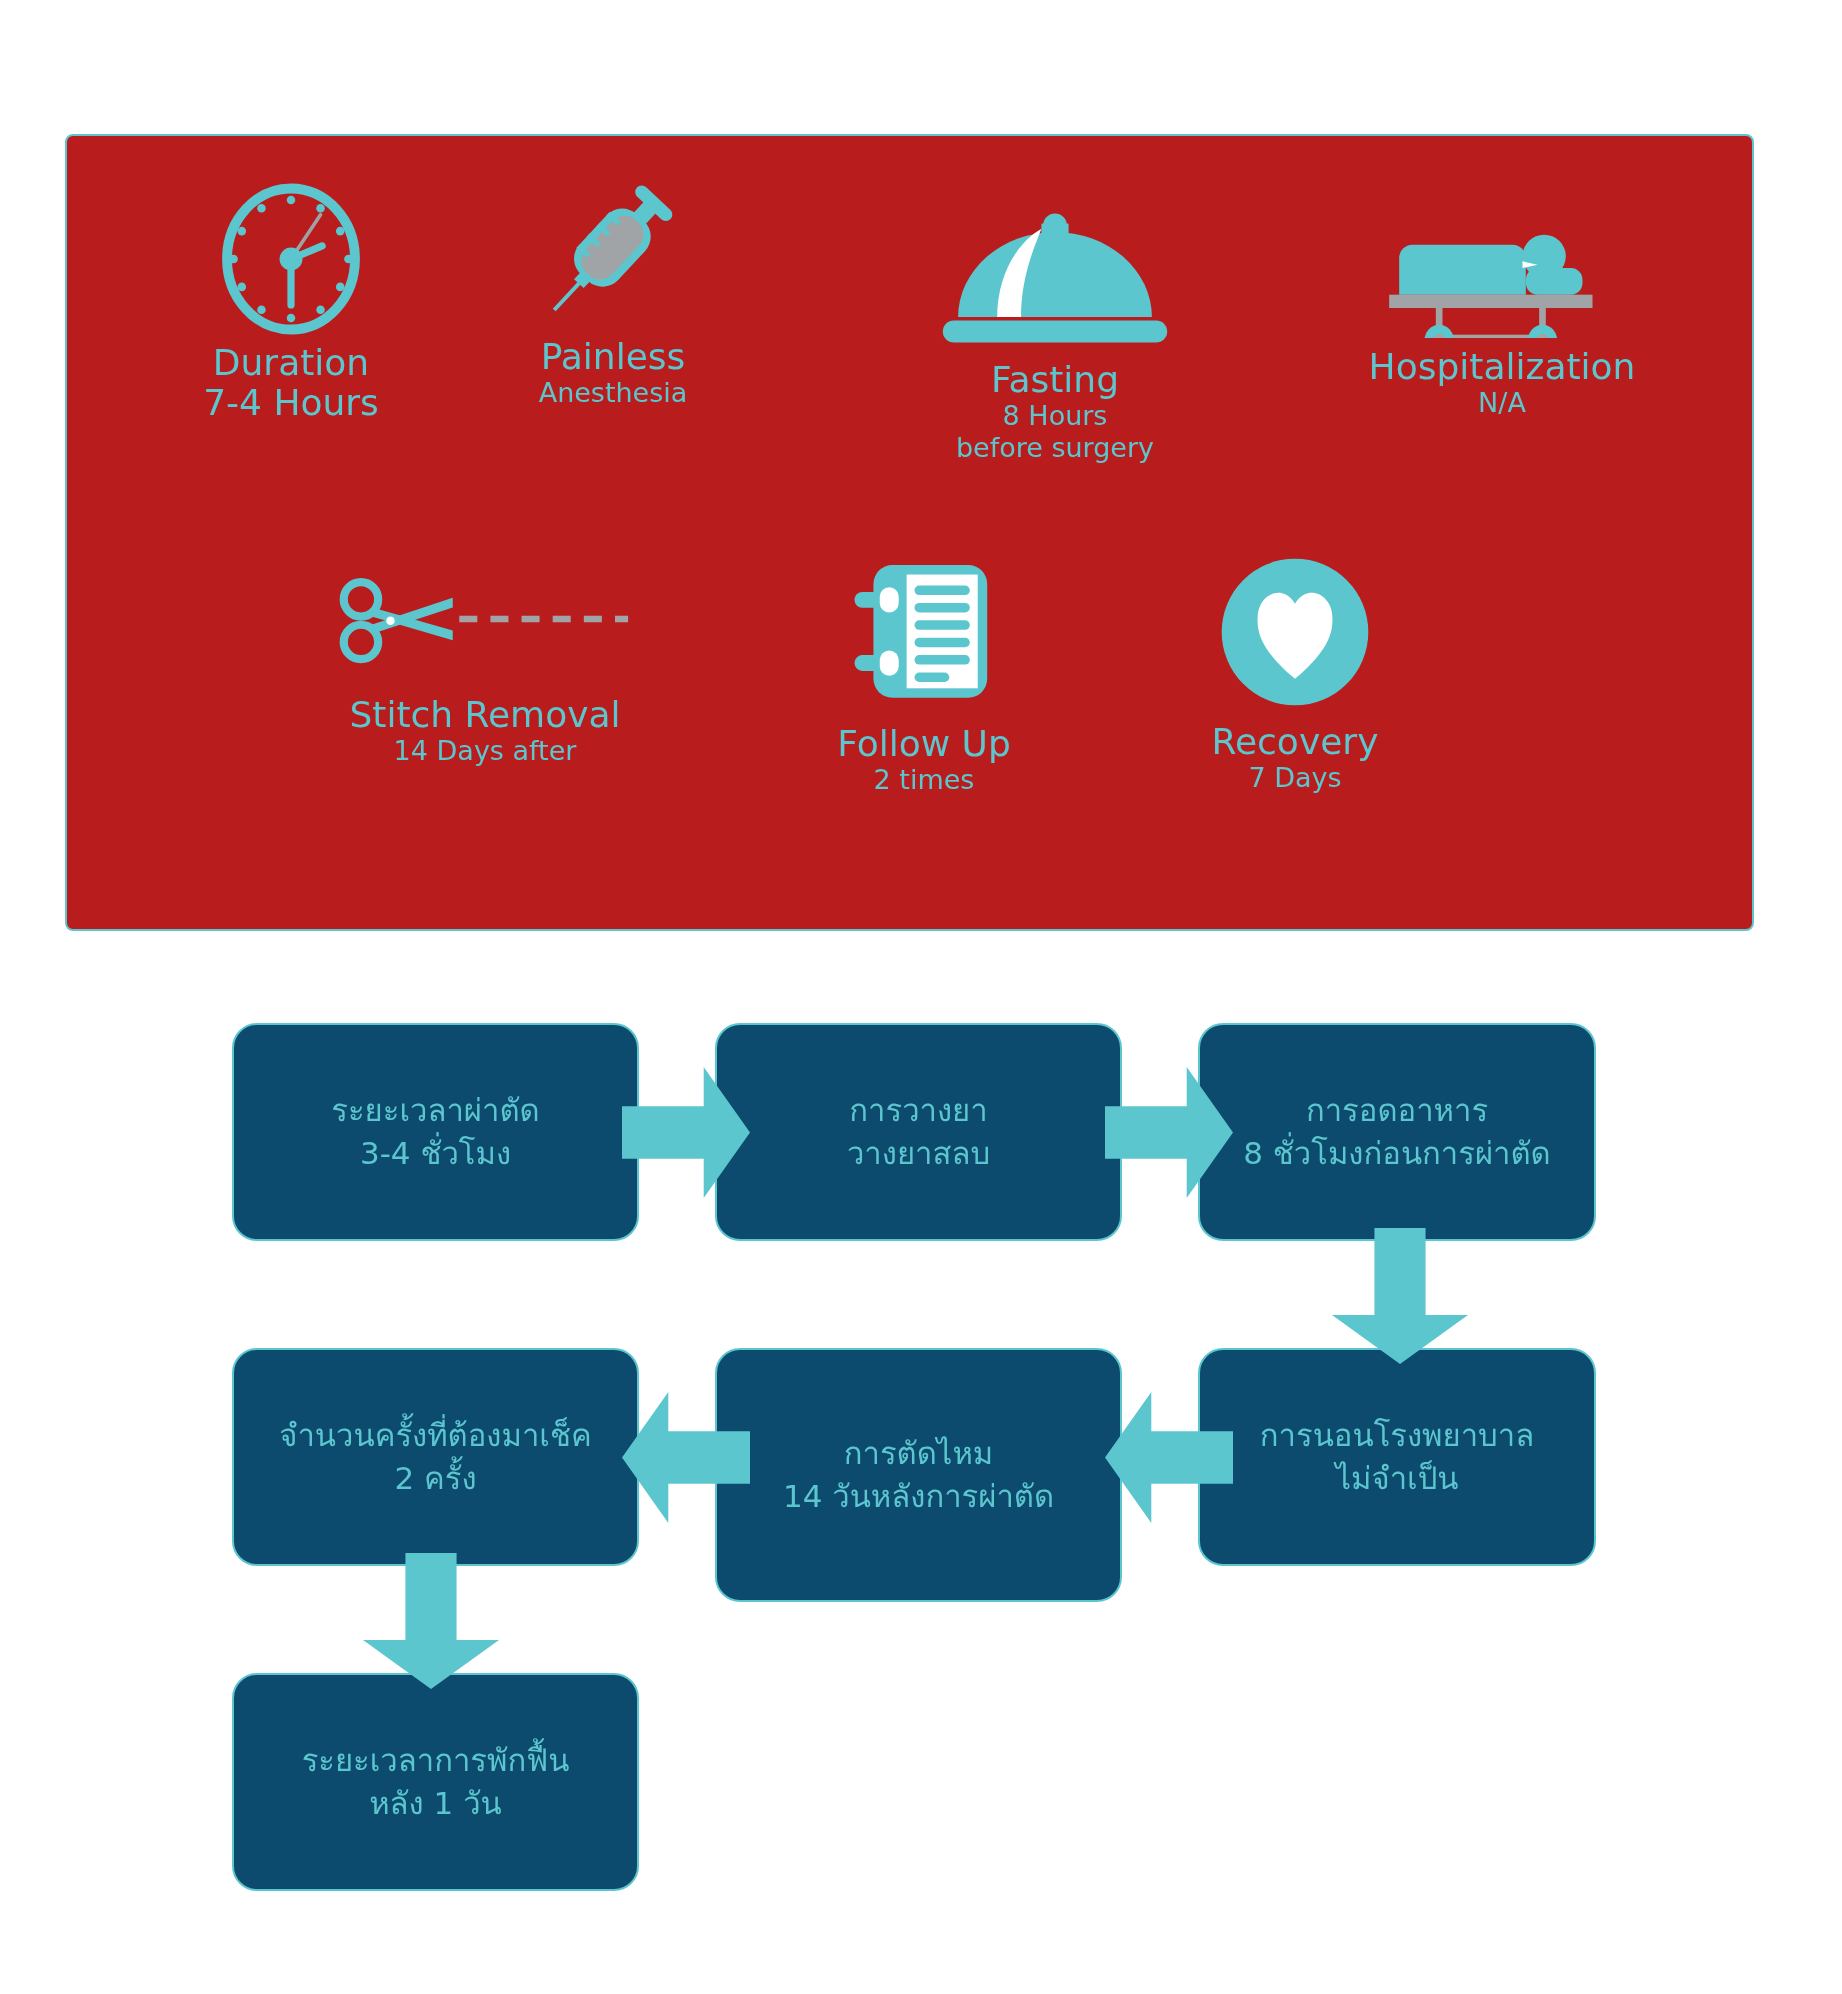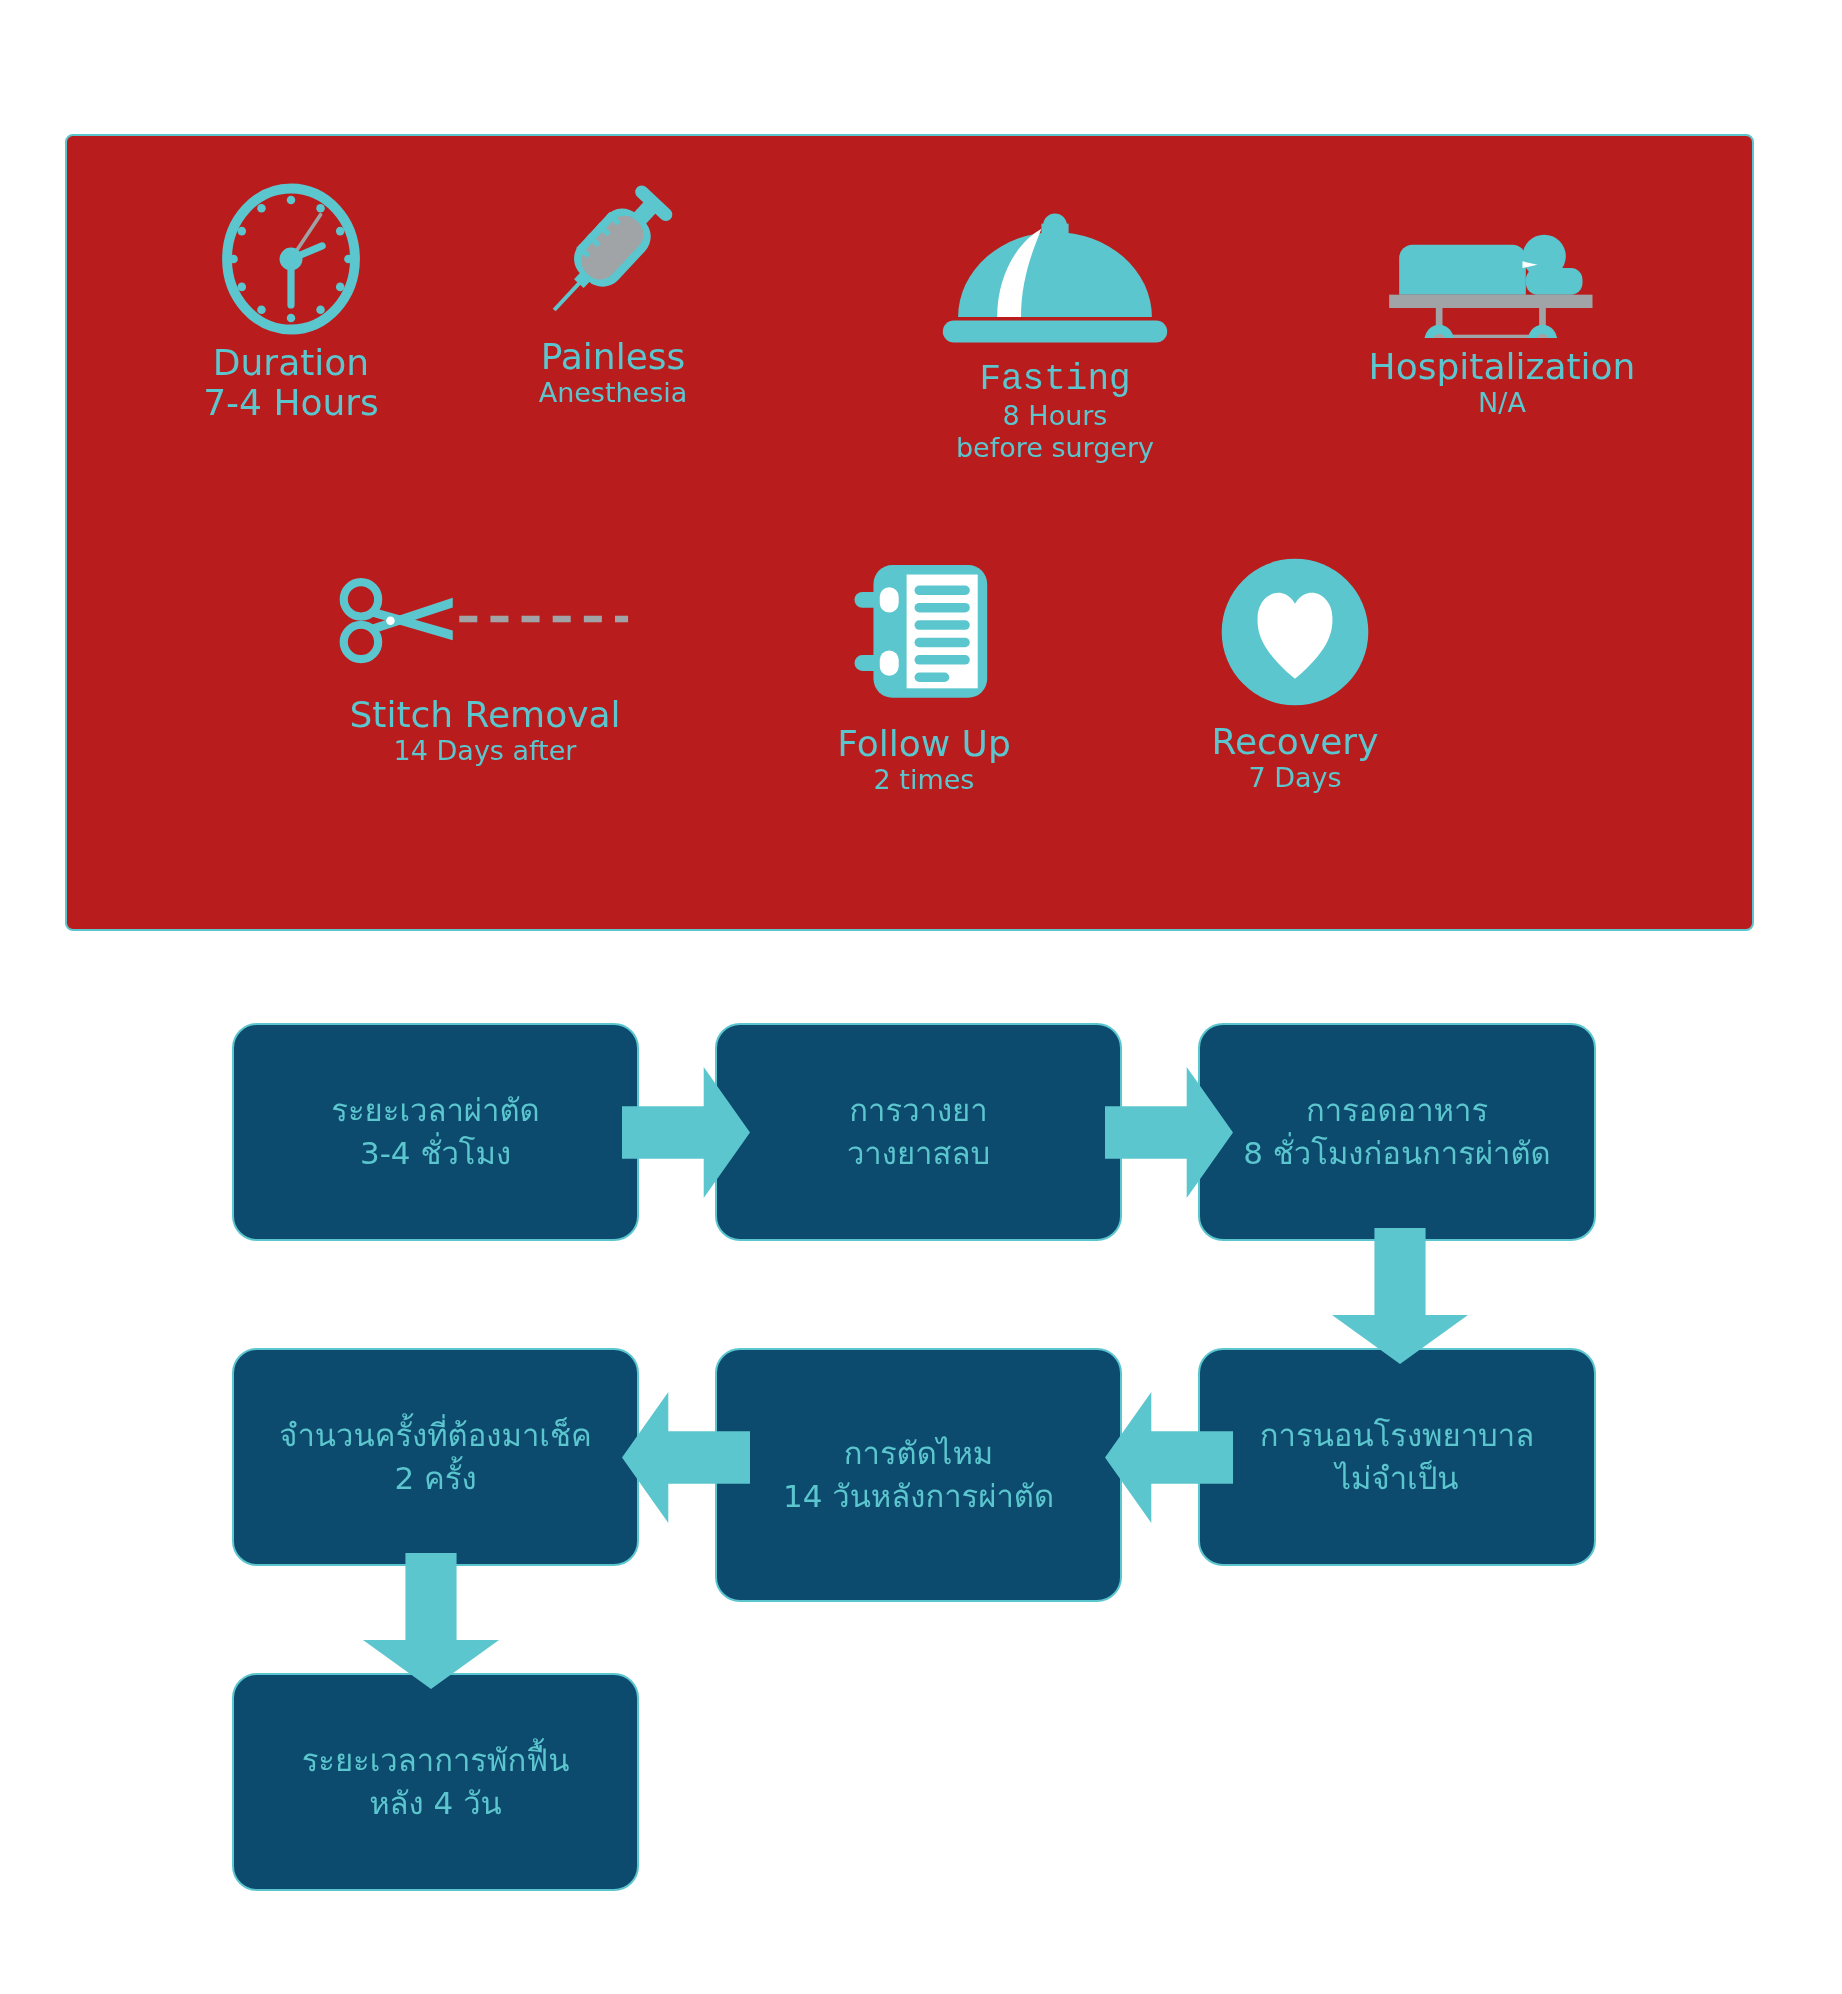--- a/index.html
+++ b/index.html
@@ -117,21 +117,21 @@
     <div class="feat" style="left:835px; top:74px; width:306px;">
       <span class="icon">
         <svg width="240" height="136" viewBox="0 0 140 80">
           <circle cx="70" cy="9" r="7" fill="#5cc6ce"></circle>
           <rect x="62" y="8" width="16" height="7" fill="#5cc6ce"></rect>
           <path d="M13 63 A57 50 0 0 1 127 63 Z" fill="#5cc6ce"></path>
           <path d="M36 63 C36 38 48 19 62 11 C56 26 50 42 50 63 Z" fill="#ffffff"></path>
           <rect x="4" y="65" width="132" height="13" rx="6.5" fill="#5cc6ce"></rect>
         </svg>
       </span>
-      <div class="ttl" style="margin-top:12px;font-family:Liberation Mono, monospace;">Fasting</div>
+      <div class="ttl" style="margin-top:12px;">Fasting</div>
       <div class="sub">8 Hours</div>
       <div class="sub">before surgery</div>
     </div>
 
     <div class="feat" style="left:1244px; top:82px; width:382px;">
       <span class="icon">
         <svg width="235" height="120" viewBox="0 0 140 72">
 
           <path d="M16 16 h60 a8 8 0 0 1 8 8 v22 h-76 v-22 a8 8 0 0 1 8 -8 z" fill="#5cc6ce"></path>
           <ellipse cx="95" cy="23" rx="13" ry="13" fill="#5cc6ce"></ellipse>
@@ -235,21 +235,21 @@
     <div class="l2">14 วันหลังการผ่าตัด</div>
   </div>
 
   <div class="fbox" style="left:1198px; top:1348px; width:398px; height:218px;">
     <div class="l1">การนอนโรงพยาบาล</div>
     <div class="l2">ไม่จำเป็น</div>
   </div>
 
   <div class="fbox" style="left:232px; top:1673px; width:407px; height:218px;">
     <div class="l1">ระยะเวลาการพักฟื้น</div>
-    <div class="l2">หลัง 4 วัน</div>
+    <div class="l2">หลัง 1 วัน</div>
   </div>
 
   <div class="arrow" style="left:622px; top:1067px; width:128px; height:131px;">
     <svg width="128" height="131" viewBox="0 0 235 240" preserveAspectRatio="none">
       <path d="M0 72 H150 V0 L235 120 L150 240 V168 H0 Z" fill="#5cc6ce"></path>
     </svg>
   </div>
 
   <div class="arrow" style="left:1105px; top:1067px; width:128px; height:131px;">
     <svg width="128" height="131" viewBox="0 0 235 240" preserveAspectRatio="none">

